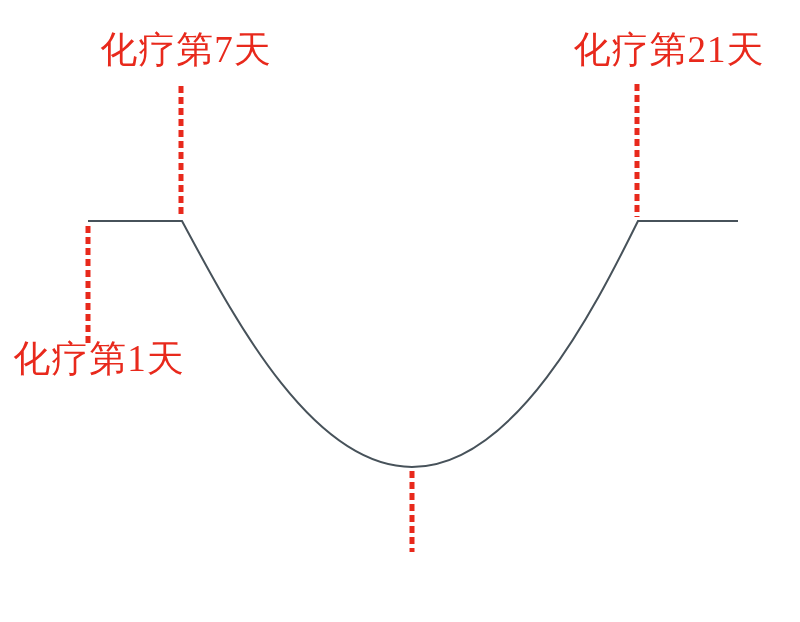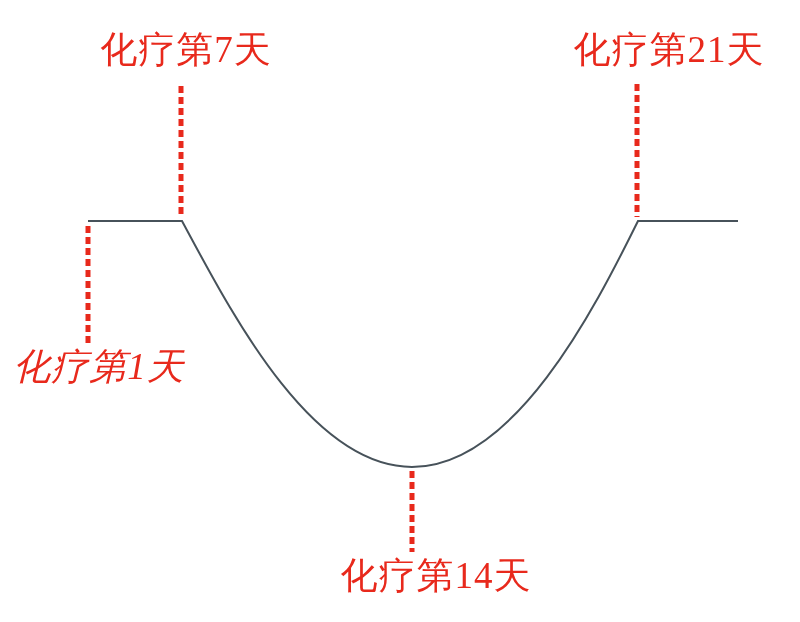--- a/index.html
+++ b/index.html
@@ -39,16 +39,15 @@
     <g id="marker-lines">
         <line x1="181" x2="181" y1="86" y2="218" stroke="#e8291c" stroke-width="5" stroke-dasharray="7 4"></line>
         <line x1="637" x2="637" y1="84" y2="217" stroke="#e8291c" stroke-width="5" stroke-dasharray="7 4"></line>
         <line x1="88" x2="88" y1="226" y2="346" stroke="#e8291c" stroke-width="5" stroke-dasharray="7 4"></line>
         <line x1="412" x2="412" y1="471" y2="552" stroke="#e8291c" stroke-width="5" stroke-dasharray="7 4"></line>
       </g>
   </svg>
 
   <div class="annotation-label" style="left: 186px; top: 31px; color: rgb(232, 41, 28);">化疗第7天</div>
   <div class="annotation-label" style="left: 645px; top: 31px; color: rgb(232, 41, 28); margin-left: 24px;">化疗第21天</div>
-  <div class="annotation-label" style="left: 99px; top: 348px; color: rgb(232, 41, 28); font-style: italic;">化疗第1天</div>
-  <div class="annotation-label" style="left: 436px; top: 557px; color: rgb(232, 41, 28);">化疗第14天</div>
+  <div class="annotation-label" style="left: 99px; top: 340px; color: rgb(232, 41, 28);">化疗第1天</div>
 
 </div>
 
 </body></html>

